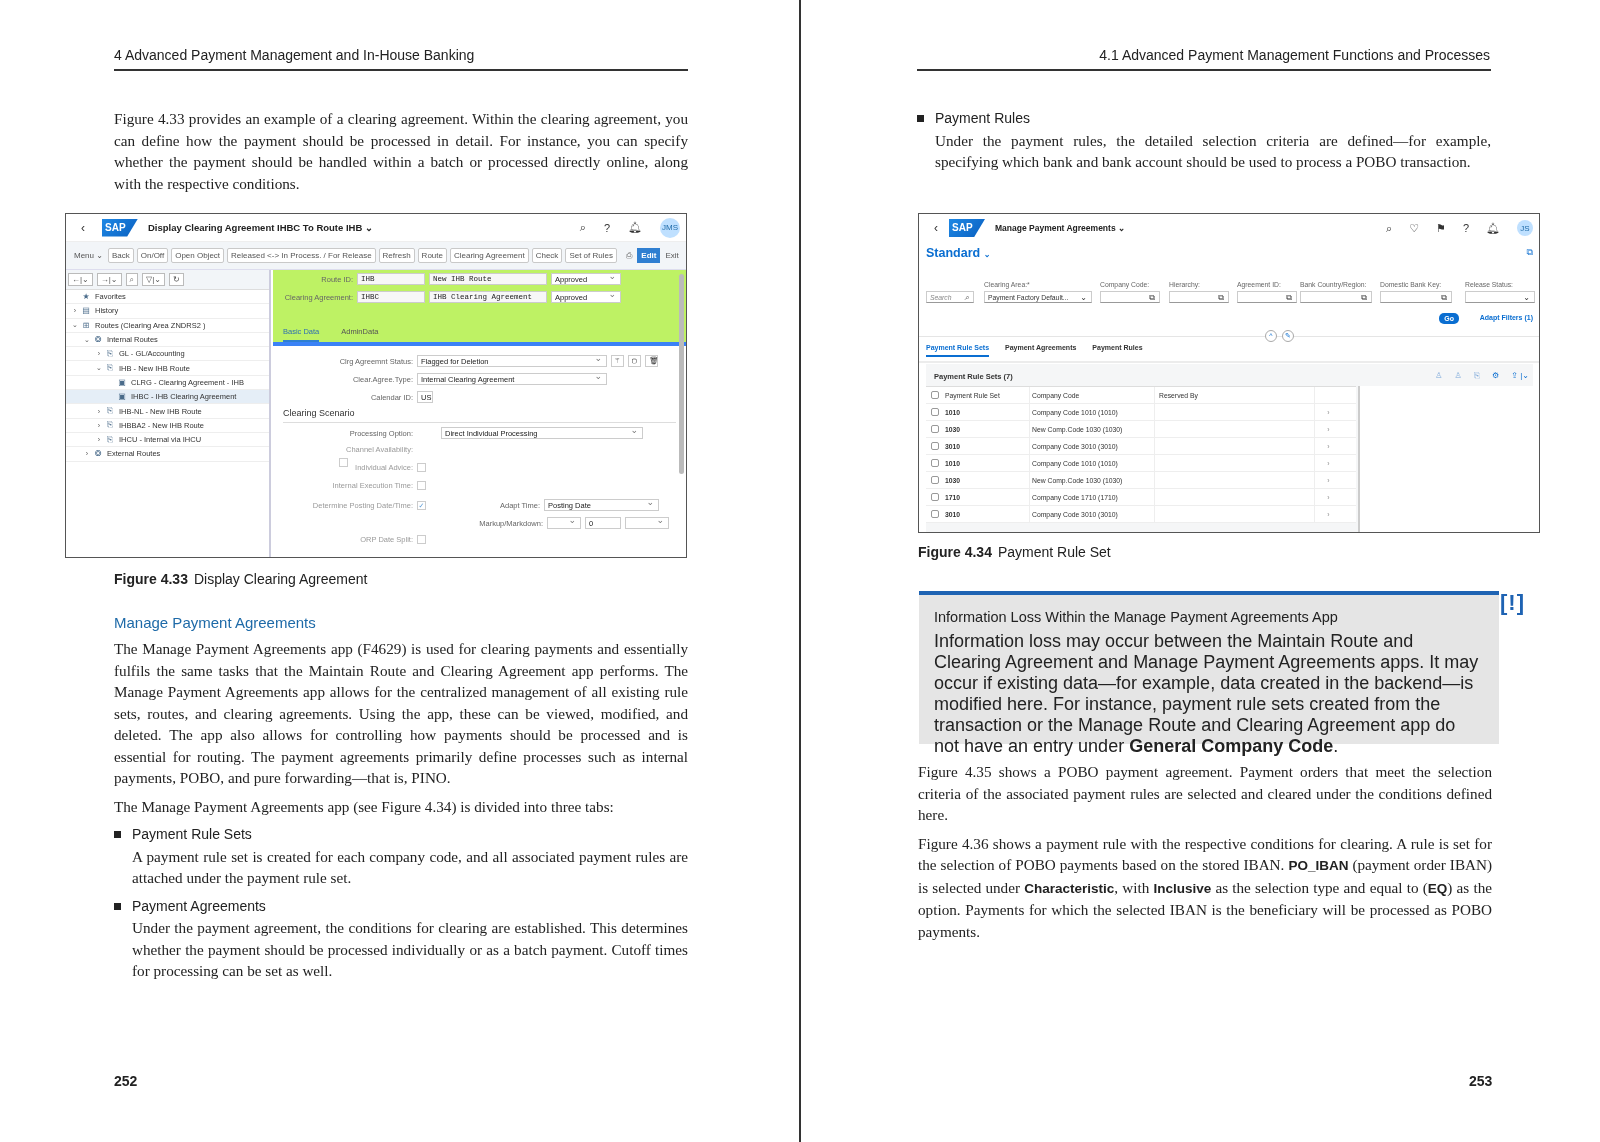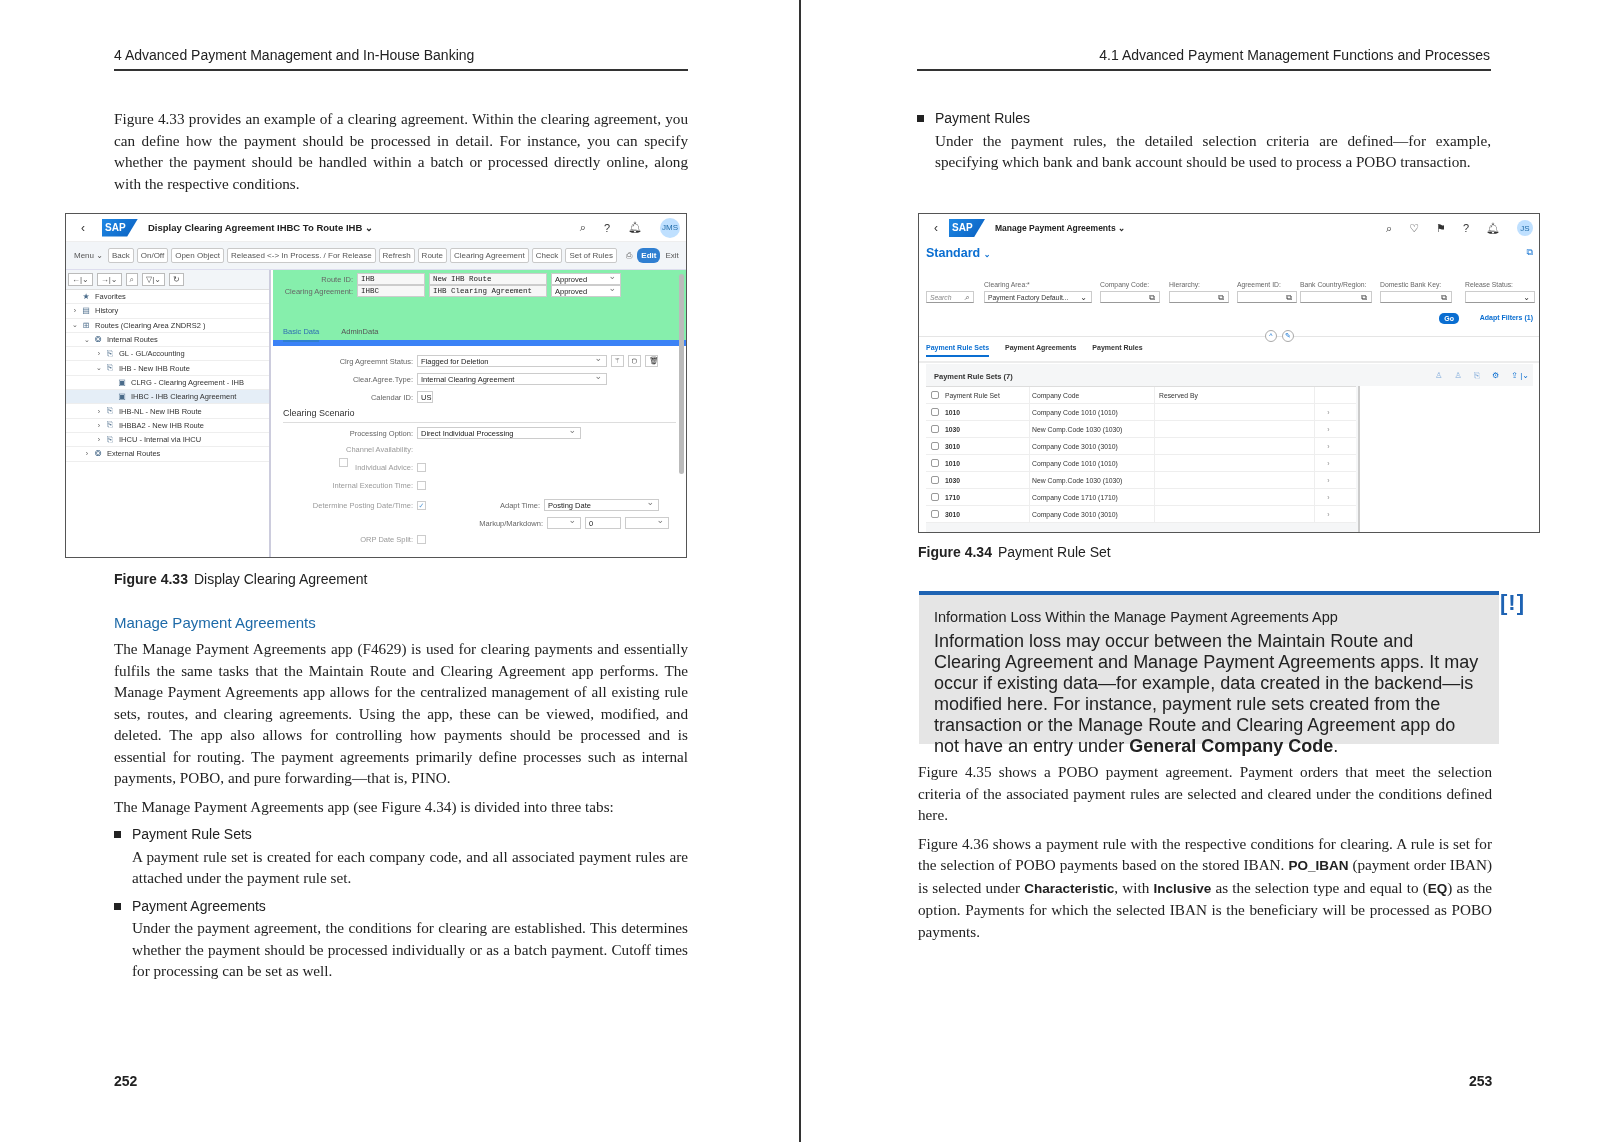--- a/index.html
+++ b/index.html
@@ -37,33 +37,33 @@
   .back-chev { font-size: 12px; color: #333; width: 22px; text-align: center; }
   .sap-logo { width: 36px; height: 18px; background: linear-gradient(135deg, #1e88e5, #0a5fbf); clip-path: polygon(0 0, 100% 0, 70% 100%, 0 100%); color: #fff; font-weight: bold; font-size: 10px; padding-left: 3px; line-height: 18px; margin: 0 10px 0 8px; }
   .app-title { font-size: 9.5px; font-weight: bold; color: #222; flex: 1; }
   .hdr-icons { display: flex; gap: 18px; align-items: center; }
   .hdr-icon { font-size: 11px; color: #333; }
   .avatar { width: 20px; height: 20px; border-radius: 50%; background: #bfe0ff; color: #1e6aa8; font-size: 8px; display: flex; align-items: center; justify-content: center; }
 
   .toolbar { height: 28px; display: flex; align-items: center; gap: 3px; padding: 0 6px; background: #f2f5f8; border-bottom: 1px solid #dde; }
   .tb-btn { font-size: 8px; color: #555; border: 1px solid #c9c9c9; background: #fff; padding: 2px 3px; border-radius: 2px; white-space: nowrap; }
   .tb-plain { font-size: 8px; color: #555; white-space: nowrap; padding: 2px 2px; }
-  .tb-edit { font-size: 8px; color: #fff; background: #2f7fd1; padding: 3px 4px; border-radius: 6px; font-weight: bold; }
+  .tb-edit { font-size: 8px; color: #fff; background: #2f7fd1; padding: 3px 4px; border-radius: 0; font-weight: bold; }
 
   .s1-body { position: absolute; top: 56px; left: 0; right: 0; bottom: 0; }
   .tree-pane { position: absolute; left: 0; top: 0; width: 205px; bottom: 0; border-right: 2px solid #ccd; background: #fff; }
   .tree-tools { height: 20px; display: flex; gap: 4px; align-items: center; padding: 0 2px; background: #f2f5f8; border-bottom: 1px solid #ddd; }
   .tree-tool { font-size: 8px; color: #555; border: 1px solid #bbb; background: #fff; padding: 0 3px; height: 13px; line-height: 12px; }
   .tree-row { height: 14.3px; font-size: 7.5px; color: #333; display: flex; align-items: center; border-bottom: 1px solid #eee; white-space: nowrap; }
   .tree-row.selected { background: #e5eef7; }
   .tree-exp { width: 10px; text-align: center; color: #555; font-size: 7px; }
   .tree-ico { width: 12px; text-align: center; color: #4a6b8a; font-size: 8px; }
 
   .detail-pane { position: absolute; left: 207px; top: 0; right: 0; bottom: 0; }
-  .detail-head { height: 76px; background: #86efac; border-bottom: 6px solid #3b82f6; position: relative; }
+  .detail-head { height: 76px; background: #bef264; border-bottom: 4px solid #3b82f6; position: relative; }
   .field-row { position: absolute; display: flex; align-items: center; gap: 4px; font-size: 7.5px; color: #666; }
   .f-label { text-align: right; color: #666; }
   .f-input { height: 12px; border: 1px solid #ccc; background: #f7f7f7; font-family: "Liberation Mono", monospace; font-size: 7.5px; color: #222; padding-left: 3px; line-height: 11px; }
   .f-select { height: 12px; border: 1px solid #ccc; background: #fff; font-size: 7.5px; color: #222; padding-left: 3px; line-height: 11px; position: relative; }
   .f-select::after { content: "⌄"; position: absolute; right: 4px; top: -3px; color: #777; font-size: 9px; }
   .tabs1 { position: absolute; left: 10px; top: 57px; display: flex; gap: 22px; font-size: 7.5px; }
   .tab1 { color: #555; padding-bottom: 4px; }
   .tab1.active { color: #2f6fb1; border-bottom: 2px solid #2f7fd1; }
   .checkbox-sm { width: 9px; height: 9px; border: 1px solid #ccc; background: #fff; display: inline-block; font-size: 7px; color: #5b9bd5; line-height: 8px; text-align: center; }
   .muted { color: #9a9a9a; }
@@ -221,21 +221,21 @@
       </div>
 
       <div class="detail-pane">
         <div class="detail-head">
           <div class="field-row" style="left:0; top:3px;">
             <span class="f-label" style="width:80px;">Route ID:</span>
             <span class="f-input" style="width:68px;">IHB</span>
             <span class="f-input" style="width:118px;">New IHB Route</span>
             <span class="f-select" style="width:70px;">Approved</span>
           </div>
-          <div class="field-row" style="left:0; top:15px;justify-content:center;">
+          <div class="field-row" style="left:0; top:21px;justify-content:center;">
             <span class="f-label" style="width:80px;">Clearing Agreement:</span>
             <span class="f-input" style="width:68px;">IHBC</span>
             <span class="f-input" style="width:118px;">IHB Clearing Agreement</span>
             <span class="f-select" style="width:70px;">Approved</span>
           </div>
           <div class="tabs1">
             <span class="tab1 active">Basic Data</span>
             <span class="tab1">AdminData</span>
           </div>
         </div>
@@ -254,21 +254,21 @@
         <div class="field-row" style="left:0; top:121px;">
           <span class="f-label" style="width:140px;">Calendar ID:</span>
           <span class="f-input" style="width:16px; background:#fff; font-family:'Liberation Sans',sans-serif;">US</span>
         </div>
 
         <div class="group-title" style="top:138px;">Clearing Scenario</div>
         <div class="group-line" style="top:152px;"></div>
 
         <div class="field-row" style="left:0; top:157px;">
           <span class="f-label" style="width:140px;">Processing Option:</span>
-          <span class="f-select" style="width:164px;">Direct Individual Processing</span>
+          <span class="f-select" style="width:202px;margin-left:24px;">Direct Individual Processing</span>
         </div>
         <div class="field-row" style="left:0; top:175px;flex-direction:column;">
           <span class="f-label muted" style="width:140px;">Channel Availability:</span>
           <span class="checkbox-sm"></span>
         </div>
         <div class="field-row" style="left:0; top:193px;">
           <span class="f-label muted" style="width:140px;">Individual Advice:</span>
           <span class="checkbox-sm"></span>
         </div>
         <div class="field-row" style="left:0; top:211px;">

